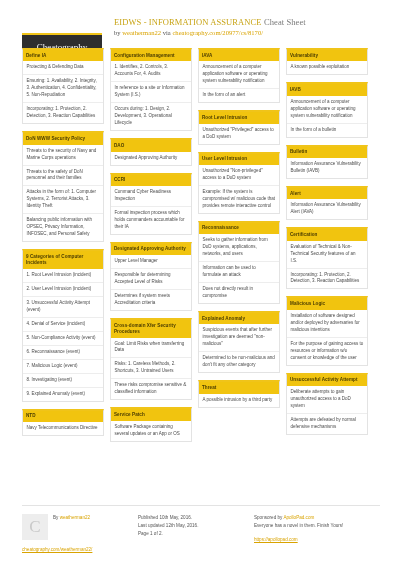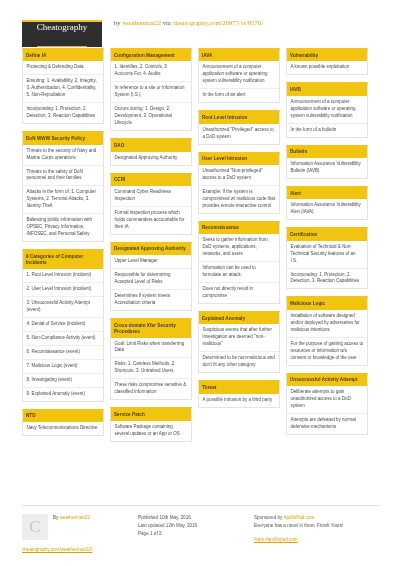--- a/index.html
+++ b/index.html
@@ -9,21 +9,21 @@
     font-family:"Liberation Sans", sans-serif;
     color:#3b3b3b;
     overflow:hidden;
   }
   .page{width:400px;height:566px;position:relative;box-sizing:border-box;}
 
   
   .header{display:flex;align-items:flex-start;padding:14px 12px 0 22px;height:44px;box-sizing:border-box;}
   .logo{
     width:80px;height:25px;background:#2e2e2e;border-top:2px solid #f0c419;
-    display:flex;justify-content:center;flex:none;margin-top:6px;
+    display:flex;align-items:center;justify-content:center;flex:none;margin-top:19px;
   }
   .logo-text{
     color:#ffffff;font-family:"Liberation Serif", serif;font-size:9px;
     border-bottom:1px solid #e8a33d;padding-bottom:1px;letter-spacing:0;
   }
   .titlewrap{margin-left:12px;padding-top:3px;}
   .sheet-title{font-family:"Liberation Serif", serif;font-size:8.5px;color:#c8a415;letter-spacing:.1px;}
   .sheet-title .suffix{color:#7a7a7a;}
   .byline{font-family:"Liberation Serif", serif;font-size:6.6px;color:#555;margin-top:2px;}
   .byline a{color:#d9a300;text-decoration:none;}
@@ -64,20 +64,21 @@
 </head>
 <body>
 
 <div class="page">
 
   <div class="header">
     <div class="logo">
       <span class="logo-text">Cheatography</span>
     </div>
     <div class="titlewrap">
+      <div class="sheet-title"><span>EIDWS - INFORMATION ASSURANCE</span> <span class="suffix">Cheat Sheet</span></div>
       <div class="byline"><span>by</span> <a href="#" class="url">weatherman22</a> <span class="via">via</span> <a href="#" class="url">cheatography.com/20977/cs/8170/</a></div>
     </div>
   </div>
 
   <div class="columns" id="columns">
       <div class="col">
         <div class="card">
           <div class="card-head">Define IA</div>
           <div class="card-body">
             <div class="row">Protecting &amp; Defending Data</div>

